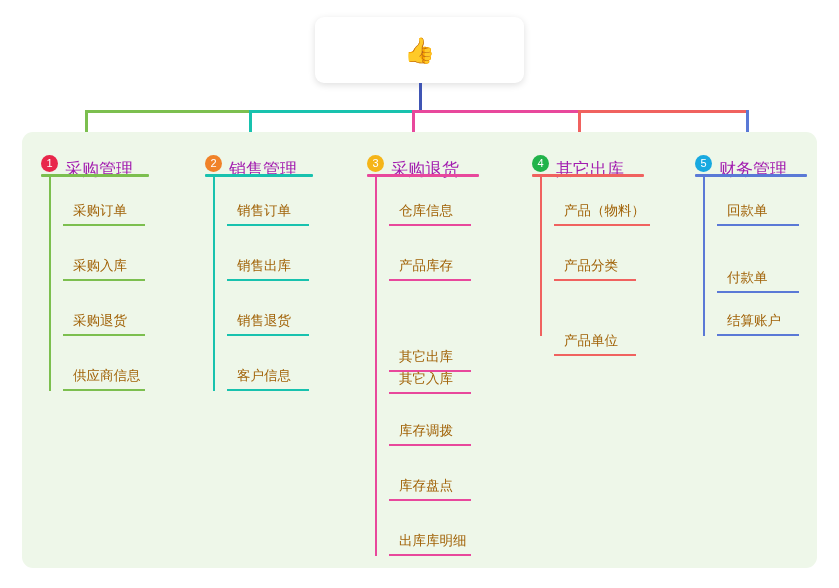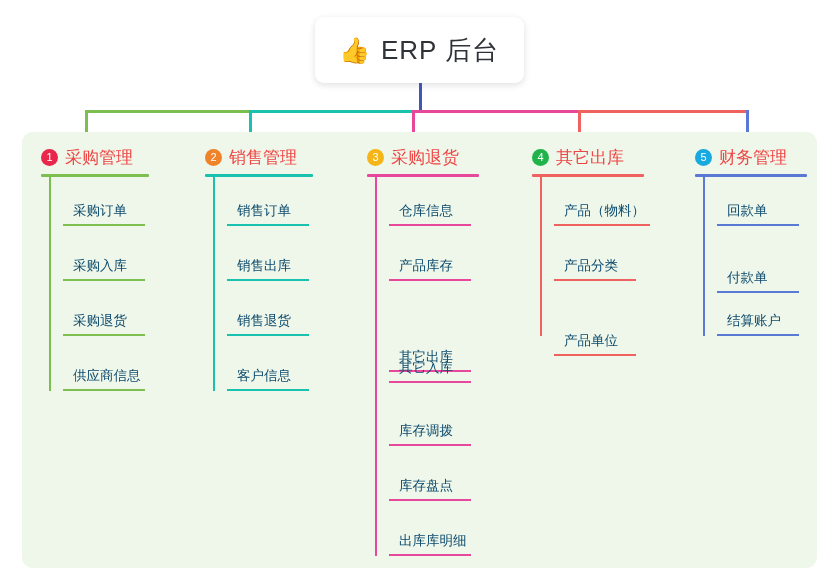--- a/index.html
+++ b/index.html
@@ -32,36 +32,35 @@
   }
 
   
   .col{position:absolute;top:0;}
   .col-head{position:absolute;top:14px;left:0;display:flex;align-items:center;gap:7px;white-space:nowrap;}
   .badge{
     width:17px;height:17px;border-radius:50%;
     color:#fff;font-size:11px;line-height:17px;text-align:center;
     flex:0 0 auto;
   }
-  .col-title{font-size:17px;color:#ef4444;}
+  .col-title{font-size:17px;color:#a21caf;margin-top:12px;}
   .col-rule{position:absolute;top:42px;left:0;height:3px;border-radius:1px;}
   .col-spine{position:absolute;width:2px;}
 
   .item{position:absolute;left:22px;}
-  .item-label{font-size:13.5px;color:#0c4a6e;white-space:nowrap;padding-left:10px;}
+  .item-label{font-size:13.5px;color:#a16207;white-space:nowrap;padding-left:10px;}
   .item-rule{position:absolute;left:0;height:2px;}
 </style>
 </head>
 <body>
 
 <div id="stage">
 
   <div class="title-card">
     <span class="title-emoji">👍</span>
-    <span class="title-text">ERP 后台</span>
   </div>
 
   <div id="connectors">
       <div class="ln" style="left: 419px; top: 83px; width: 3px; height: 30px; background: rgb(64, 85, 180);"></div>
       <div class="ln" style="left: 85px; top: 110px; width: 167px; height: 3px; background: rgb(124, 191, 79);"></div>
       <div class="ln" style="left: 249px; top: 110px; width: 166px; height: 3px; background: rgb(24, 194, 174);"></div>
       <div class="ln" style="left: 412px; top: 110px; width: 169px; height: 3px; background: rgb(232, 72, 156);"></div>
       <div class="ln" style="left: 578px; top: 110px; width: 171px; height: 3px; background: rgb(240, 98, 95);"></div>
       <div class="ln" style="left: 85px; top: 110px; width: 3px; height: 32px; background: rgb(124, 191, 79);"></div>
       <div class="ln" style="left: 249px; top: 110px; width: 3px; height: 32px; background: rgb(24, 194, 174);"></div>
@@ -133,21 +132,21 @@
           <div class="item-rule" style="top: 22px; width: 82px; background: rgb(232, 72, 156);"></div>
         </div>
         <div class="item" style="top: 125px;">
           <div class="item-label">产品库存</div>
           <div class="item-rule" style="top: 22px; width: 82px; background: rgb(232, 72, 156);"></div>
         </div>
         <div class="item" style="top: 180px; margin-top: 36px;">
           <div class="item-label">其它出库</div>
           <div class="item-rule" style="top: 22px; width: 82px; background: rgb(232, 72, 156);"></div>
         </div>
-        <div class="item" style="top: 227px;">
+        <div class="item" style="top: 238px;">
           <div class="item-label">其它入库</div>
           <div class="item-rule" style="top: 22px; width: 82px; background: rgb(232, 72, 156);"></div>
         </div>
         <div class="item" style="top: 290px;">
           <div class="item-label">库存调拨</div>
           <div class="item-rule" style="top: 22px; width: 82px; background: rgb(232, 72, 156);"></div>
         </div>
         <div class="item" style="top: 345px;">
           <div class="item-label">库存盘点</div>
           <div class="item-rule" style="top: 22px; width: 82px; background: rgb(232, 72, 156);"></div>

